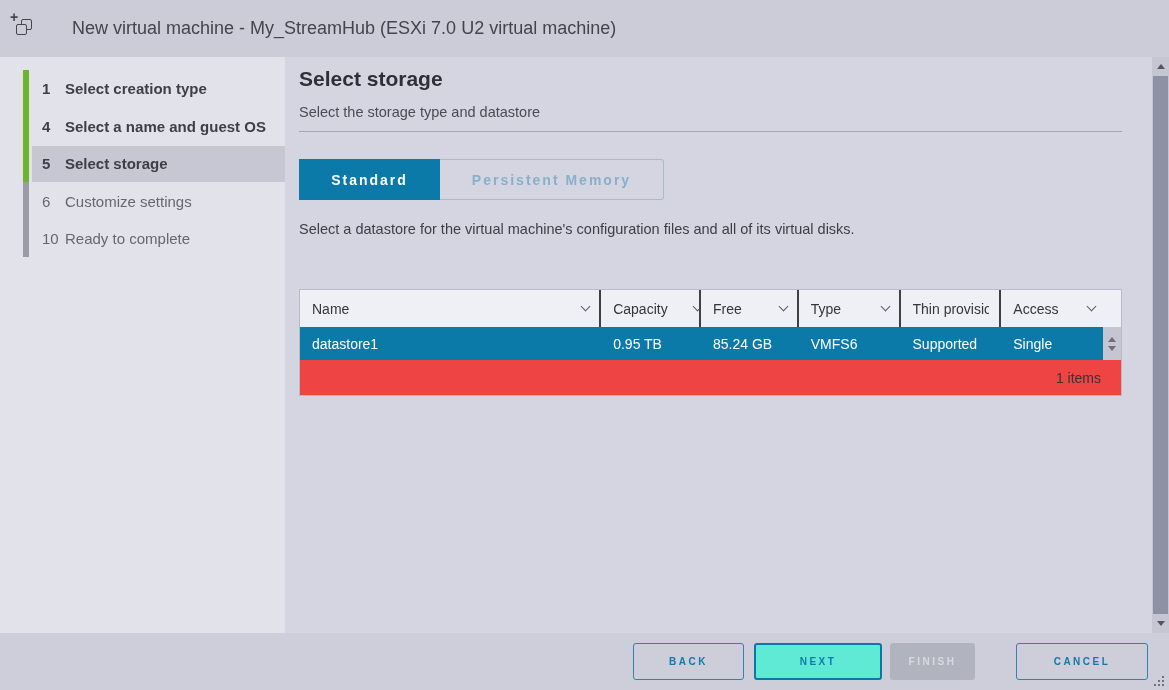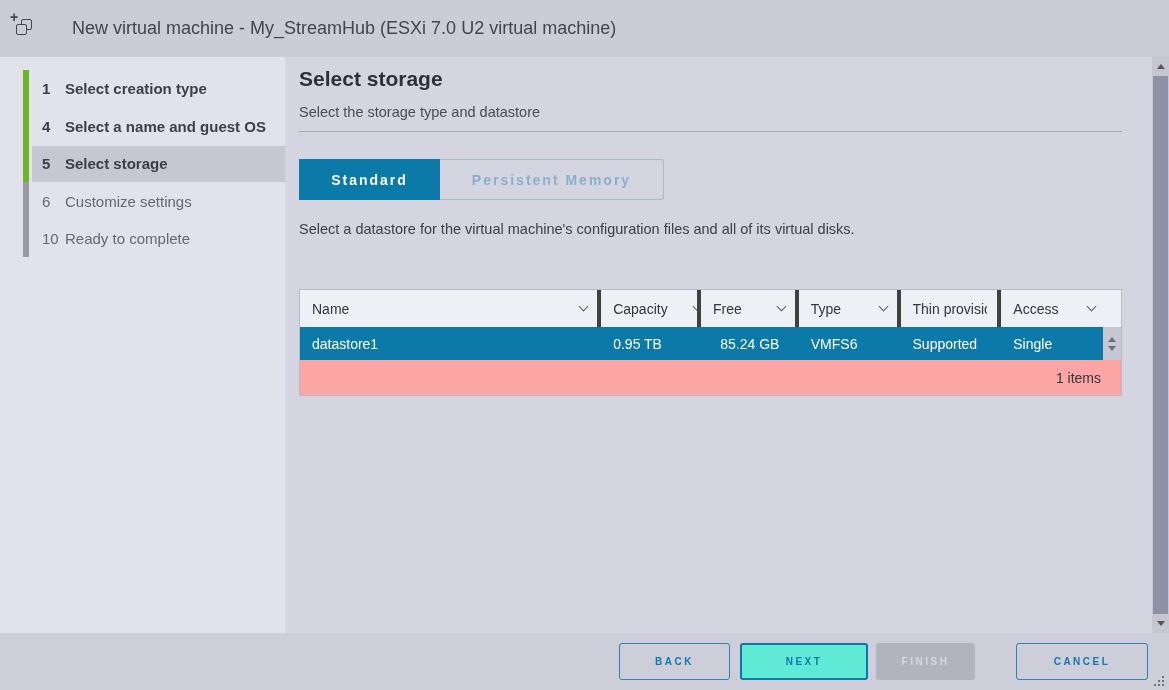--- a/index.html
+++ b/index.html
@@ -48,59 +48,59 @@
   .tab.inactive { width:224px; color:#88b0cc; border:1px solid #a9bac9; border-left:none;
     border-radius:0 3px 3px 0; }
 
   .desc { position:absolute; left:14px; top:164px; font-size:14.5px; color:#3e3e47; }
 
   
   .table { position:absolute; left:14px; top:232px; width:823px; font-size:14px;
     border:1px solid #b9bac6; background:#e4e5ed; }
   .thead { display:flex; height:37px; background:#eef0f6; color:#35353c; }
   .th { display:flex; align-items:center; padding:0 10px 0 12px;
-    border-right:4px solid #404040; overflow:hidden; white-space:nowrap; cursor:pointer; }
+    border-right:2px solid #404040; overflow:hidden; white-space:nowrap; cursor:pointer; }
   .th:last-child { border-right:none; }
   .chev { width:7px; height:7px; border-right:1.5px solid #5c5c68; border-bottom:1.5px solid #5c5c68;
     transform:rotate(45deg); flex:none; margin-left:auto; margin-top:-4px; }
   .th.th-access .chev { margin-right:16px; }
-  .c-name { width:302px; } .c-cap { width:100px;gap:26px; } .c-free { width:98px;justify-content:center; }
+  .c-name { width:302px; } .c-cap { width:100px;gap:26px; } .c-free { width:98px; }
   .c-type { width:102px; } .c-thin { width:101px; } .c-access { width:120px; }
   .th.c-thin .lbl { max-width:83px; overflow:hidden; }
   .trow { display:flex; height:33px; background:#0b7aa9; color:#fff; cursor:pointer; }
   .td { display:flex; align-items:center; padding:0 12px; overflow:hidden; white-space:nowrap; }
   .td.c-access { width:102px; }
   .rowscroll { width:18px; background:#c5c6d2; display:flex; flex-direction:column;
     align-items:center; justify-content:center; gap:4px; cursor:pointer; }
   .tri-up   { width:0; height:0; border-left:4px solid transparent; border-right:4px solid transparent;
     border-bottom:5px solid #6e6e7c; }
   .tri-down { width:0; height:0; border-left:4px solid transparent; border-right:4px solid transparent;
     border-top:5px solid #6e6e7c; }
   .tfoot { display:flex; height:35px; align-items:center; justify-content:flex-end;
-    padding-right:20px; background:#fca5a5; color:#35353c; }
+    padding-right:20px; background:#ef4444; color:#35353c; }
 
   
   .vscroll { position:absolute; top:57px; bottom:57px; right:0; width:17px; background:#c5c6d1; }
   .vscroll .sbtn { position:absolute; left:0; right:0; height:19px; display:flex;
     align-items:center; justify-content:center; cursor:pointer; }
   .vscroll .sbtn.up { top:0; } .vscroll .sbtn.down { bottom:0; }
   .vscroll .tri-u { width:0;height:0;border-left:4px solid transparent;border-right:4px solid transparent;
     border-bottom:5px solid #55555f; }
   .vscroll .tri-d { width:0;height:0;border-left:4px solid transparent;border-right:4px solid transparent;
     border-top:5px solid #55555f; }
   .vscroll .thumb { position:absolute; top:19px; bottom:19px; left:1px; right:1px; background:#8e90a4; cursor:grab; }
 
   
   .footerbar { position:absolute; bottom:0; left:0; right:0; height:57px; background:#cdced9;
     display:flex; align-items:center; justify-content:flex-end; }
   .btn { display:flex; align-items:center; justify-content:center; height:37px;
     border-radius:3px; font-size:10px; font-weight:700; letter-spacing:2.5px; cursor:pointer; }
   .btn-back   { width:111px; border:1px solid #2b84b1; color:#1379ac; }
   .btn-next   { width:128px; margin-left:10px; border:2.5px solid #0e76a8; color:#1379ac; background:#5eead4; }
-  .btn-finish { width:99px;  margin-left:8px;  background:#b1b3be; color:#d8d9e0; cursor:default; }
+  .btn-finish { width:85px;  margin-left:8px;  background:#b1b3be; color:#d8d9e0; cursor:default; }
   .btn-cancel { width:132px; margin-left:41px; margin-right:21px; border:1px solid #2b84b1; color:#1379ac; }
 
   .grip { position:absolute; right:5px; bottom:4px; width:12px; height:12px; color:#72727f; }
   .grip::before { content:""; position:absolute; right:0; bottom:0; width:2px; height:2px;
     background:currentColor;
     box-shadow:-4px 0 currentColor, -8px 0 currentColor, 0 -4px currentColor,
                -4px -4px currentColor, 0 -8px currentColor; }
 </style>
 </head>
 <body>

